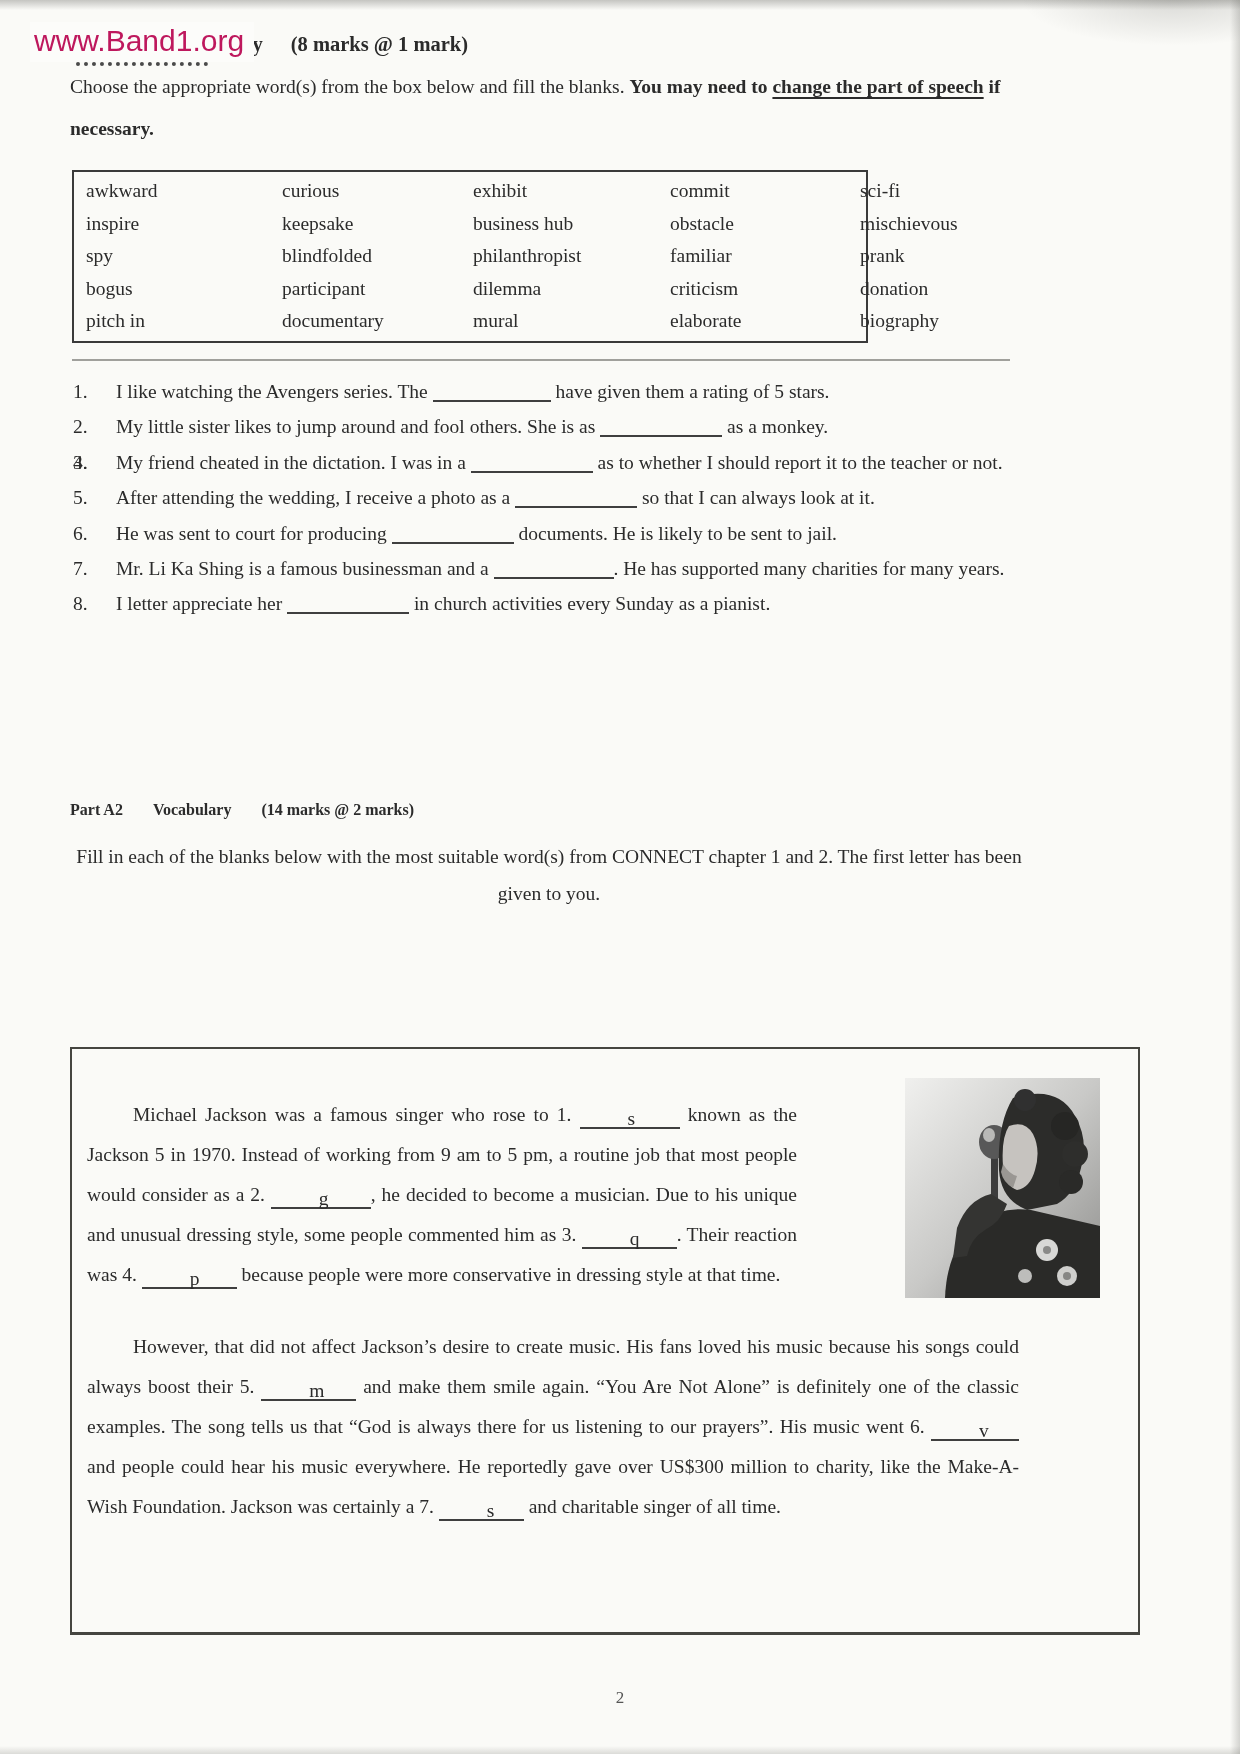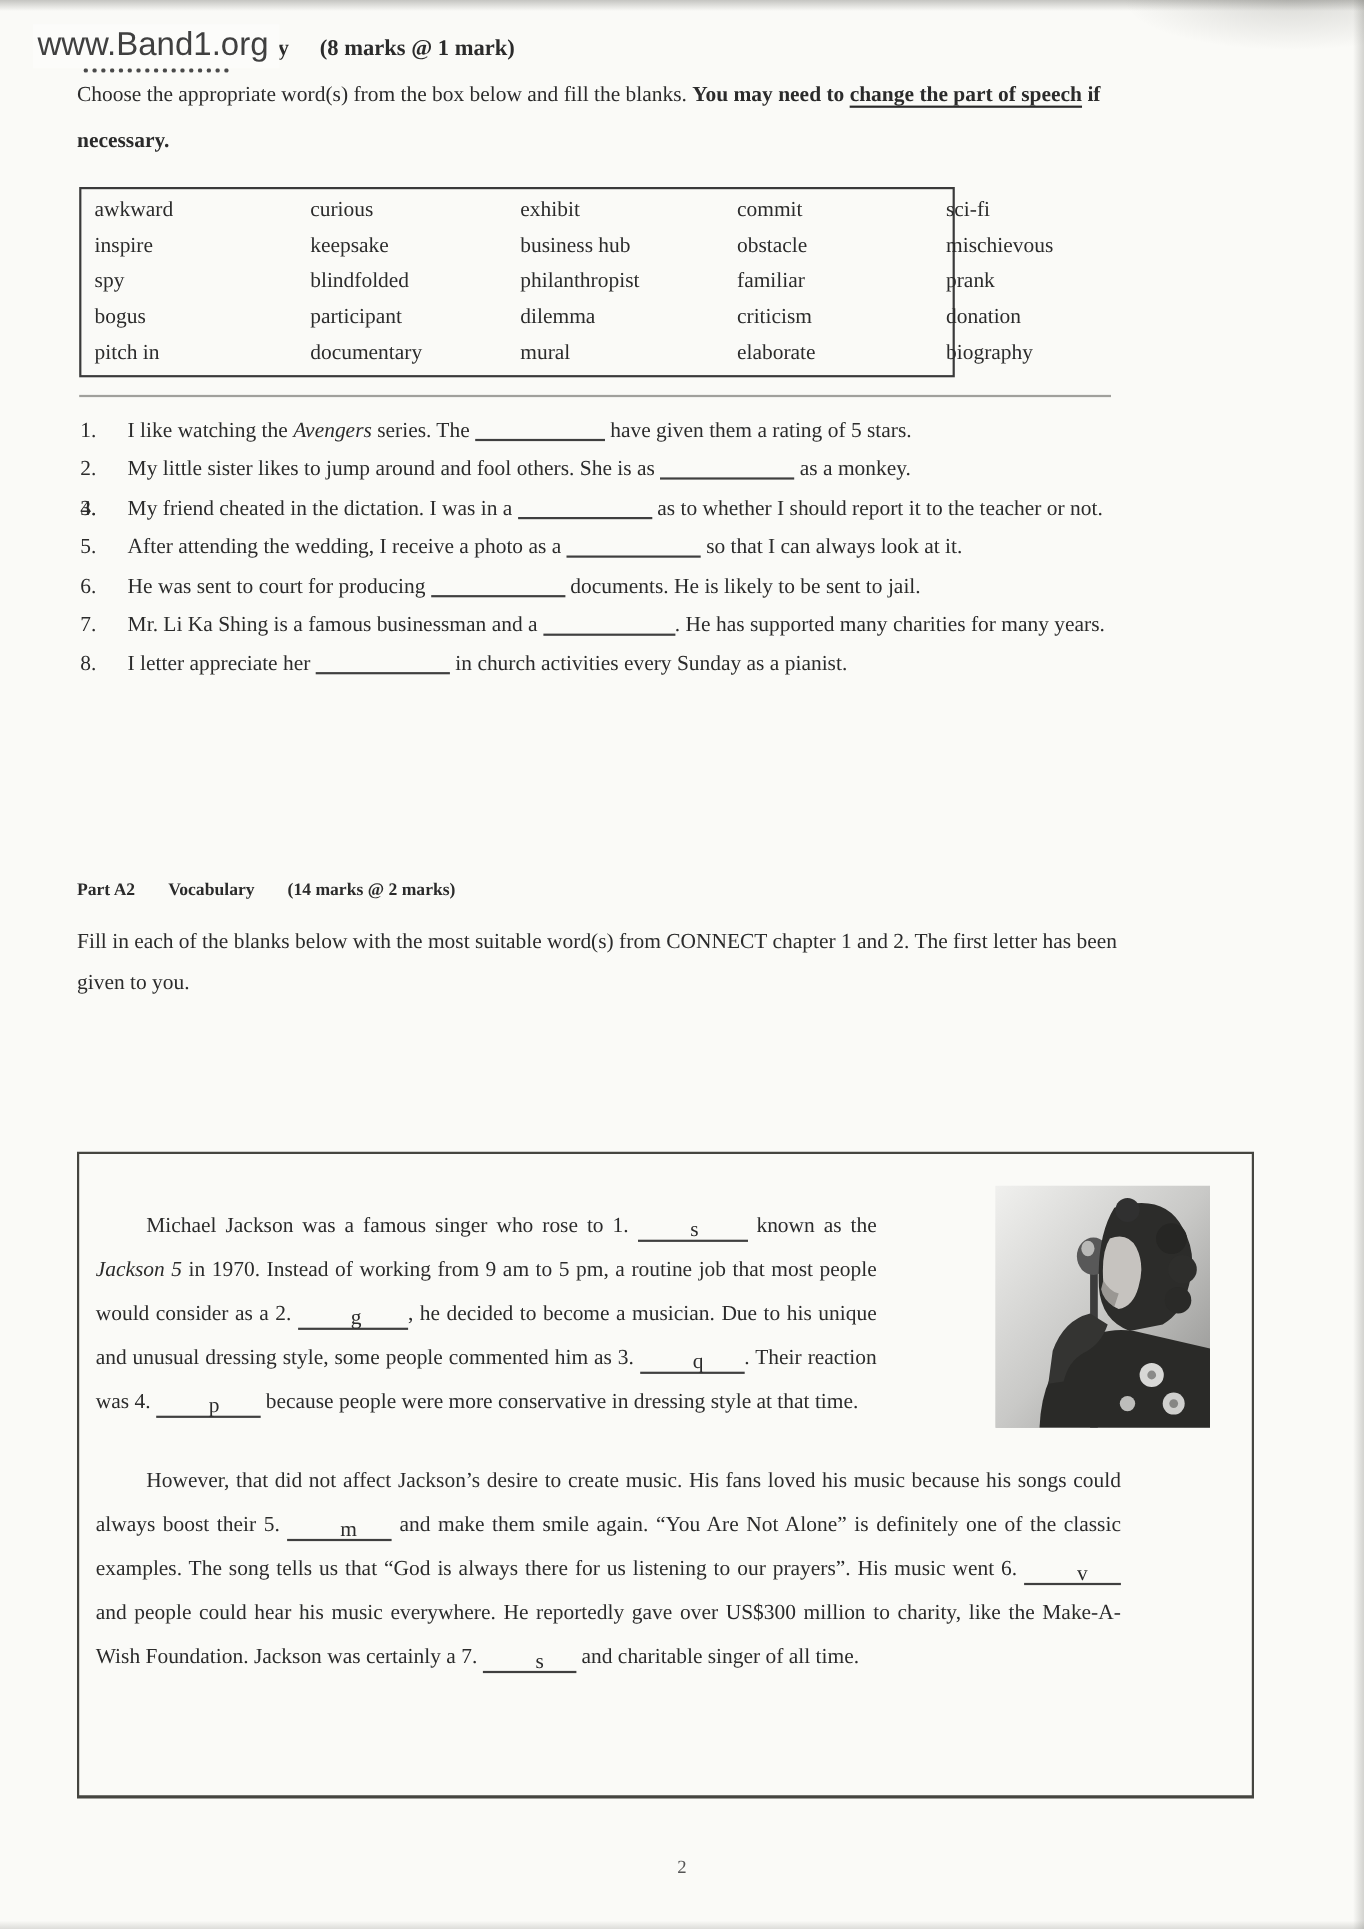--- a/index.html
+++ b/index.html
@@ -41,60 +41,60 @@
   }
   .wb{white-space:nowrap;}
   .underboxline{position:absolute;left:72px;top:359px;width:938px;height:2px;background:rgba(70,70,65,.5);}
 
   .questions{position:absolute;left:70px;top:374px;width:952px;font-size:19.5px;line-height:35.4px;}
   .q{position:relative;padding-left:46px;}
   .qnum{position:absolute;left:3px;top:0;}
 
   .a2head{position:absolute;left:70px;top:801px;margin:0;font-size:16px;font-weight:bold;white-space:nowrap;}
   .a2head .hsp{margin-left:30px;}
-  .a2instr{position:absolute;left:70px;top:838px;width:958px;margin:0;font-size:19.5px;line-height:37px;}
+  .a2instr{position:absolute;left:70px;top:838px;width:958px;margin:0;font-size:19.5px;line-height:37px;text-align:center;}
 
   .pbox{
     position:absolute;left:70px;top:1047px;width:1070px;height:588px;
     border:2.5px solid #454540;border-bottom-width:3.5px;box-sizing:border-box;
     padding:46px 16px 0 15px;
   }
   .photo{
     float:right;width:195px;height:220px;
     margin:-17px 22px 12px 108px;
     background:linear-gradient(135deg,#ececea 0%,#cquad 40%,#969696 100%);
     background:linear-gradient(135deg,#eeeeec 0%,#c7c7c5 45%,#8f8f8d 100%);
   }
   .photo svg{display:block;width:100%;height:100%;}
   .para{width:932px;margin:0;font-size:19.5px;line-height:40px;text-align:justify;text-indent:46px;}
   .p2{margin-top:32px;}
 
   .pagenum{position:absolute;left:0;top:1688px;width:100%;text-align:center;
     font-size:17px;color:#555;}
 
-  .it{font-style:italic;}
+  .it{}
   .bd{font-weight:bold;}
   .ul{text-decoration:underline;text-decoration-thickness:1.6px;text-underline-offset:4px;}
   .blank{
     display:inline-block;border-bottom:2px solid #3f3f3f;
     height:21px;line-height:21px;vertical-align:-4px;
     text-align:left;padding-left:2px;box-sizing:border-box;
   }
 </style>
 </head>
 <body>
 
 <div class="page">
 
   <div class="scan-top"></div>
   <div class="scan-bottom"></div>
   <div class="scan-right"></div>
   <div class="scan-smudge"></div>
 
-  <div class="watermark" id="wm" style="color: #404040;">www.Band1.org</div>
+  <div class="watermark" id="wm" style="color: #be185d;">www.Band1.org</div>
   <div class="dotline"></div>
 
   <h1 class="h1"><span>ulary</span><span class="hgap">(8 marks @ 1 mark)</span></h1>
 
   <p class="instr1"><span class="">Choose the appropriate word(s) from the box below and fill the blanks. </span><span class="bd">You may need to </span><span class="bd ul">change the part of speech</span><span class="bd"> if necessary.</span></p>
 
   <div class="wordbox">
     <span class="wb">awkward</span>
     <span class="wb">curious</span>
     <span class="wb">exhibit</span>

